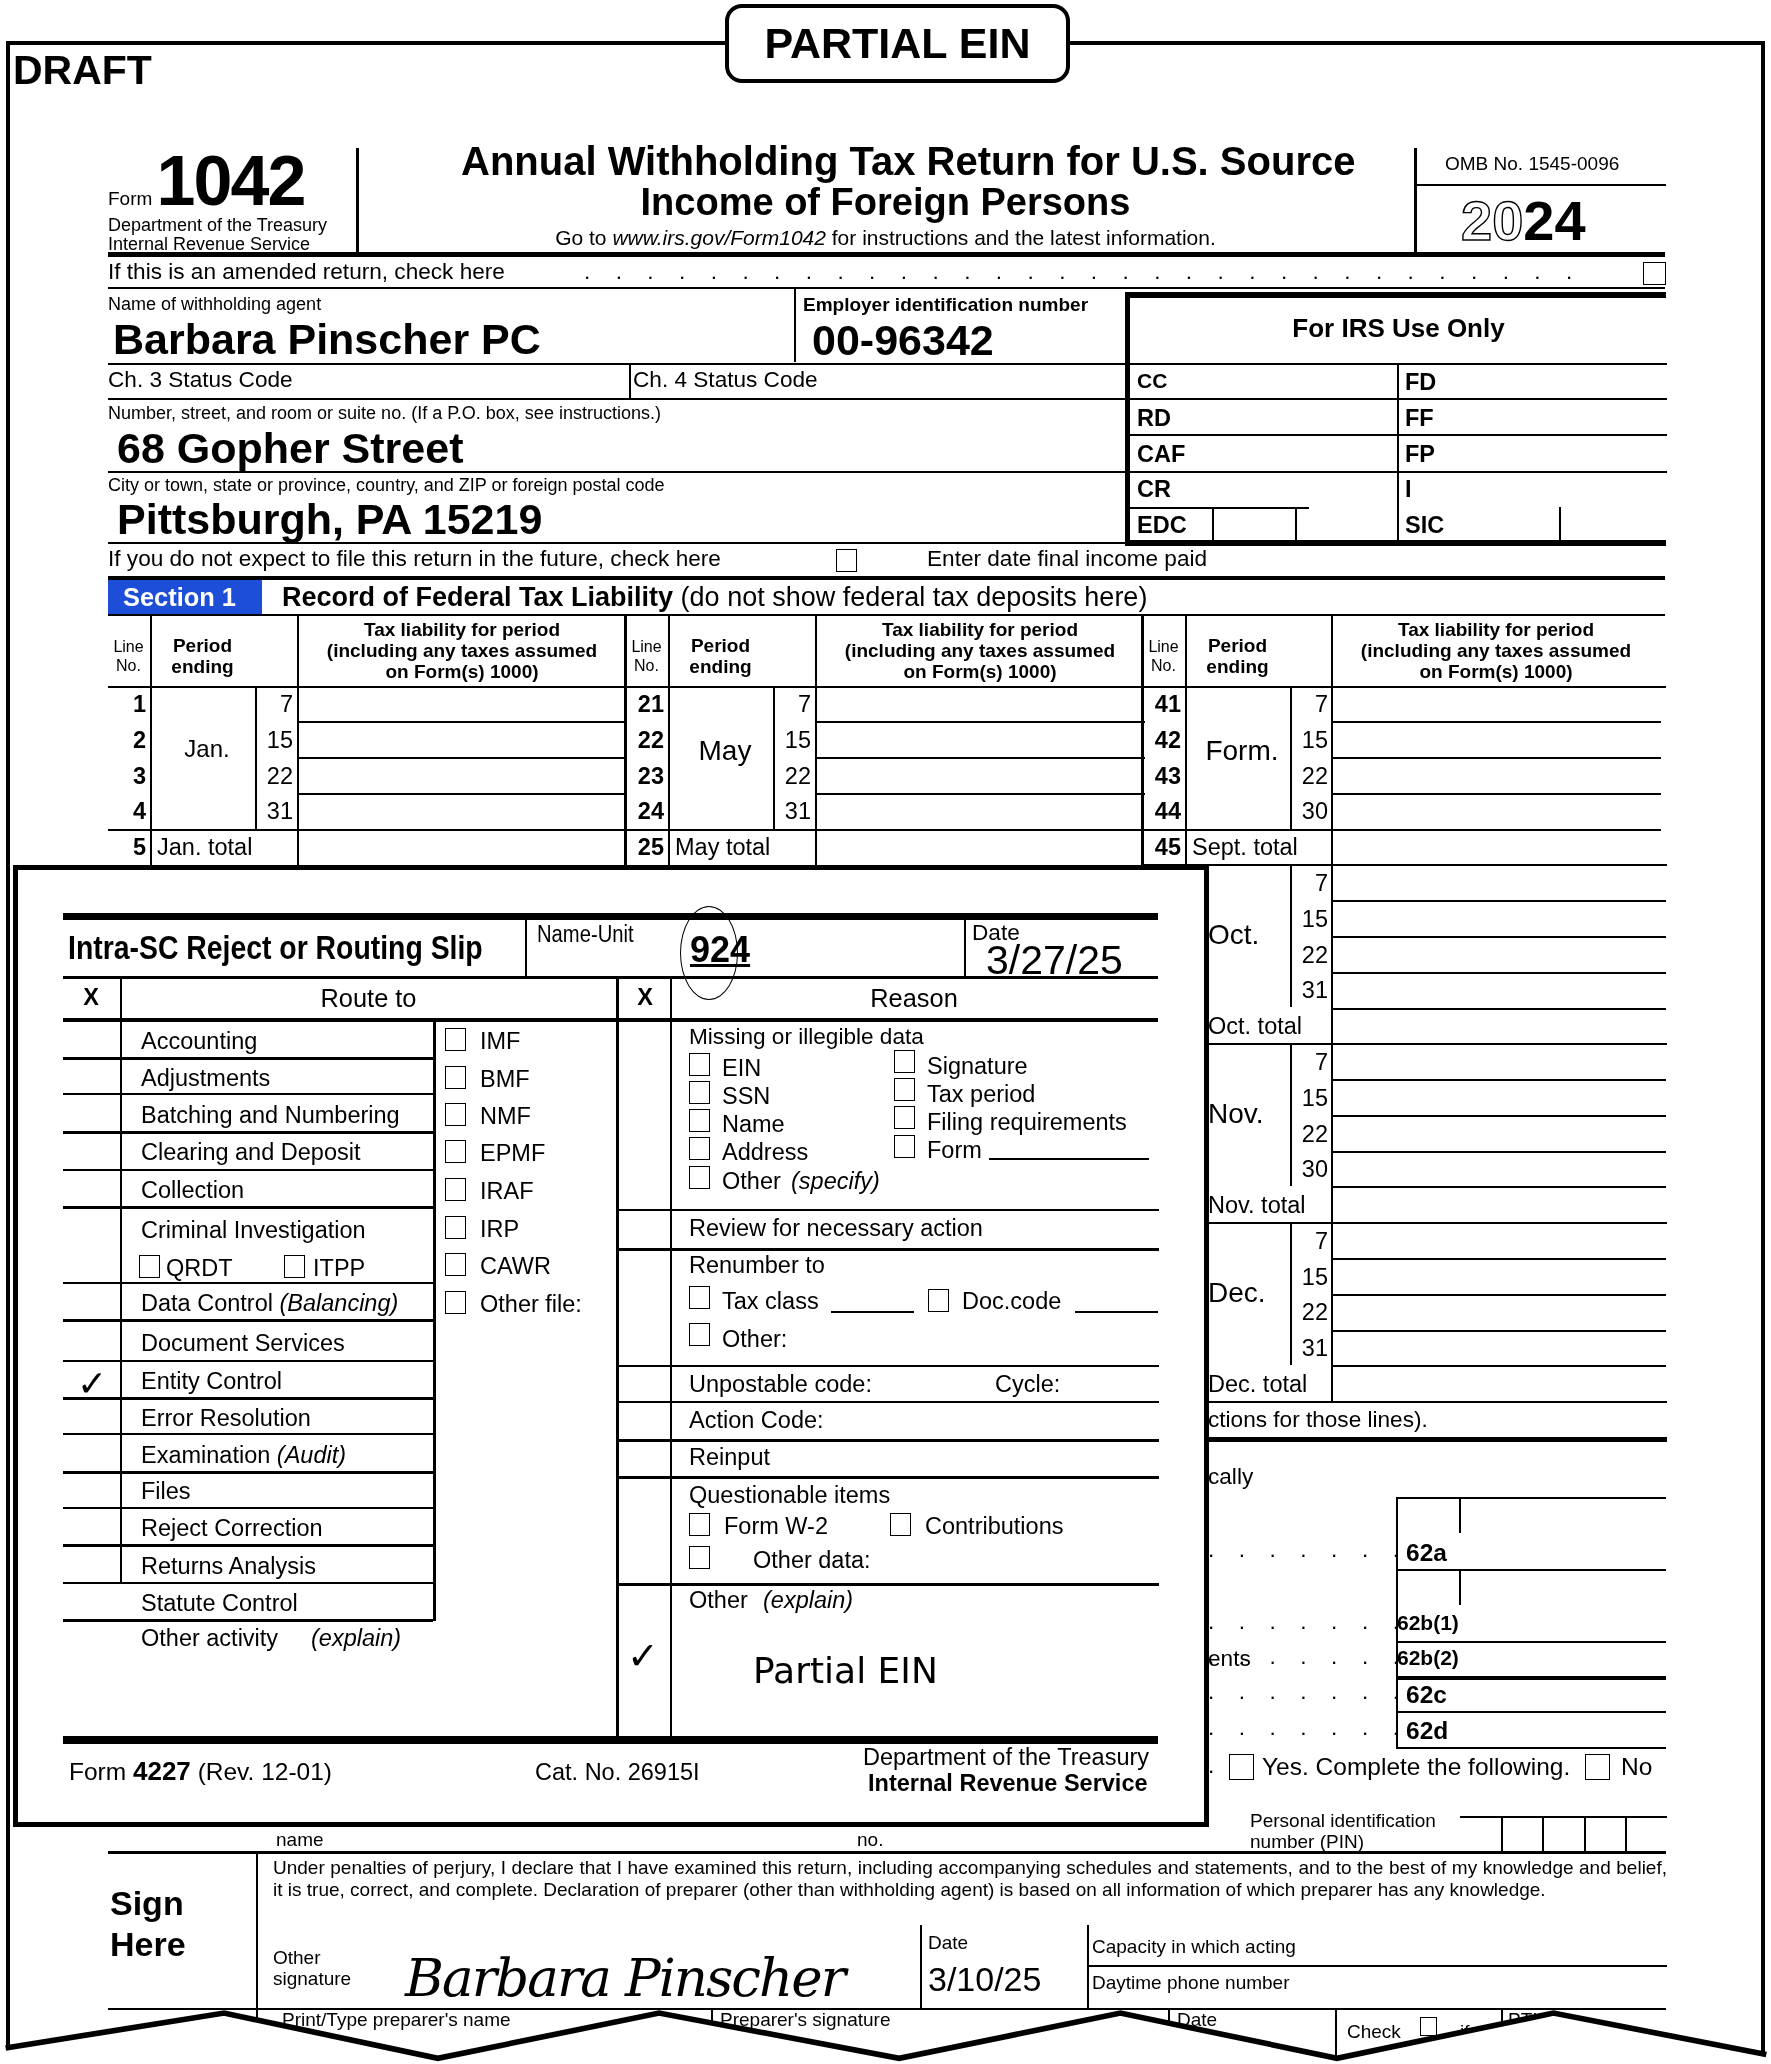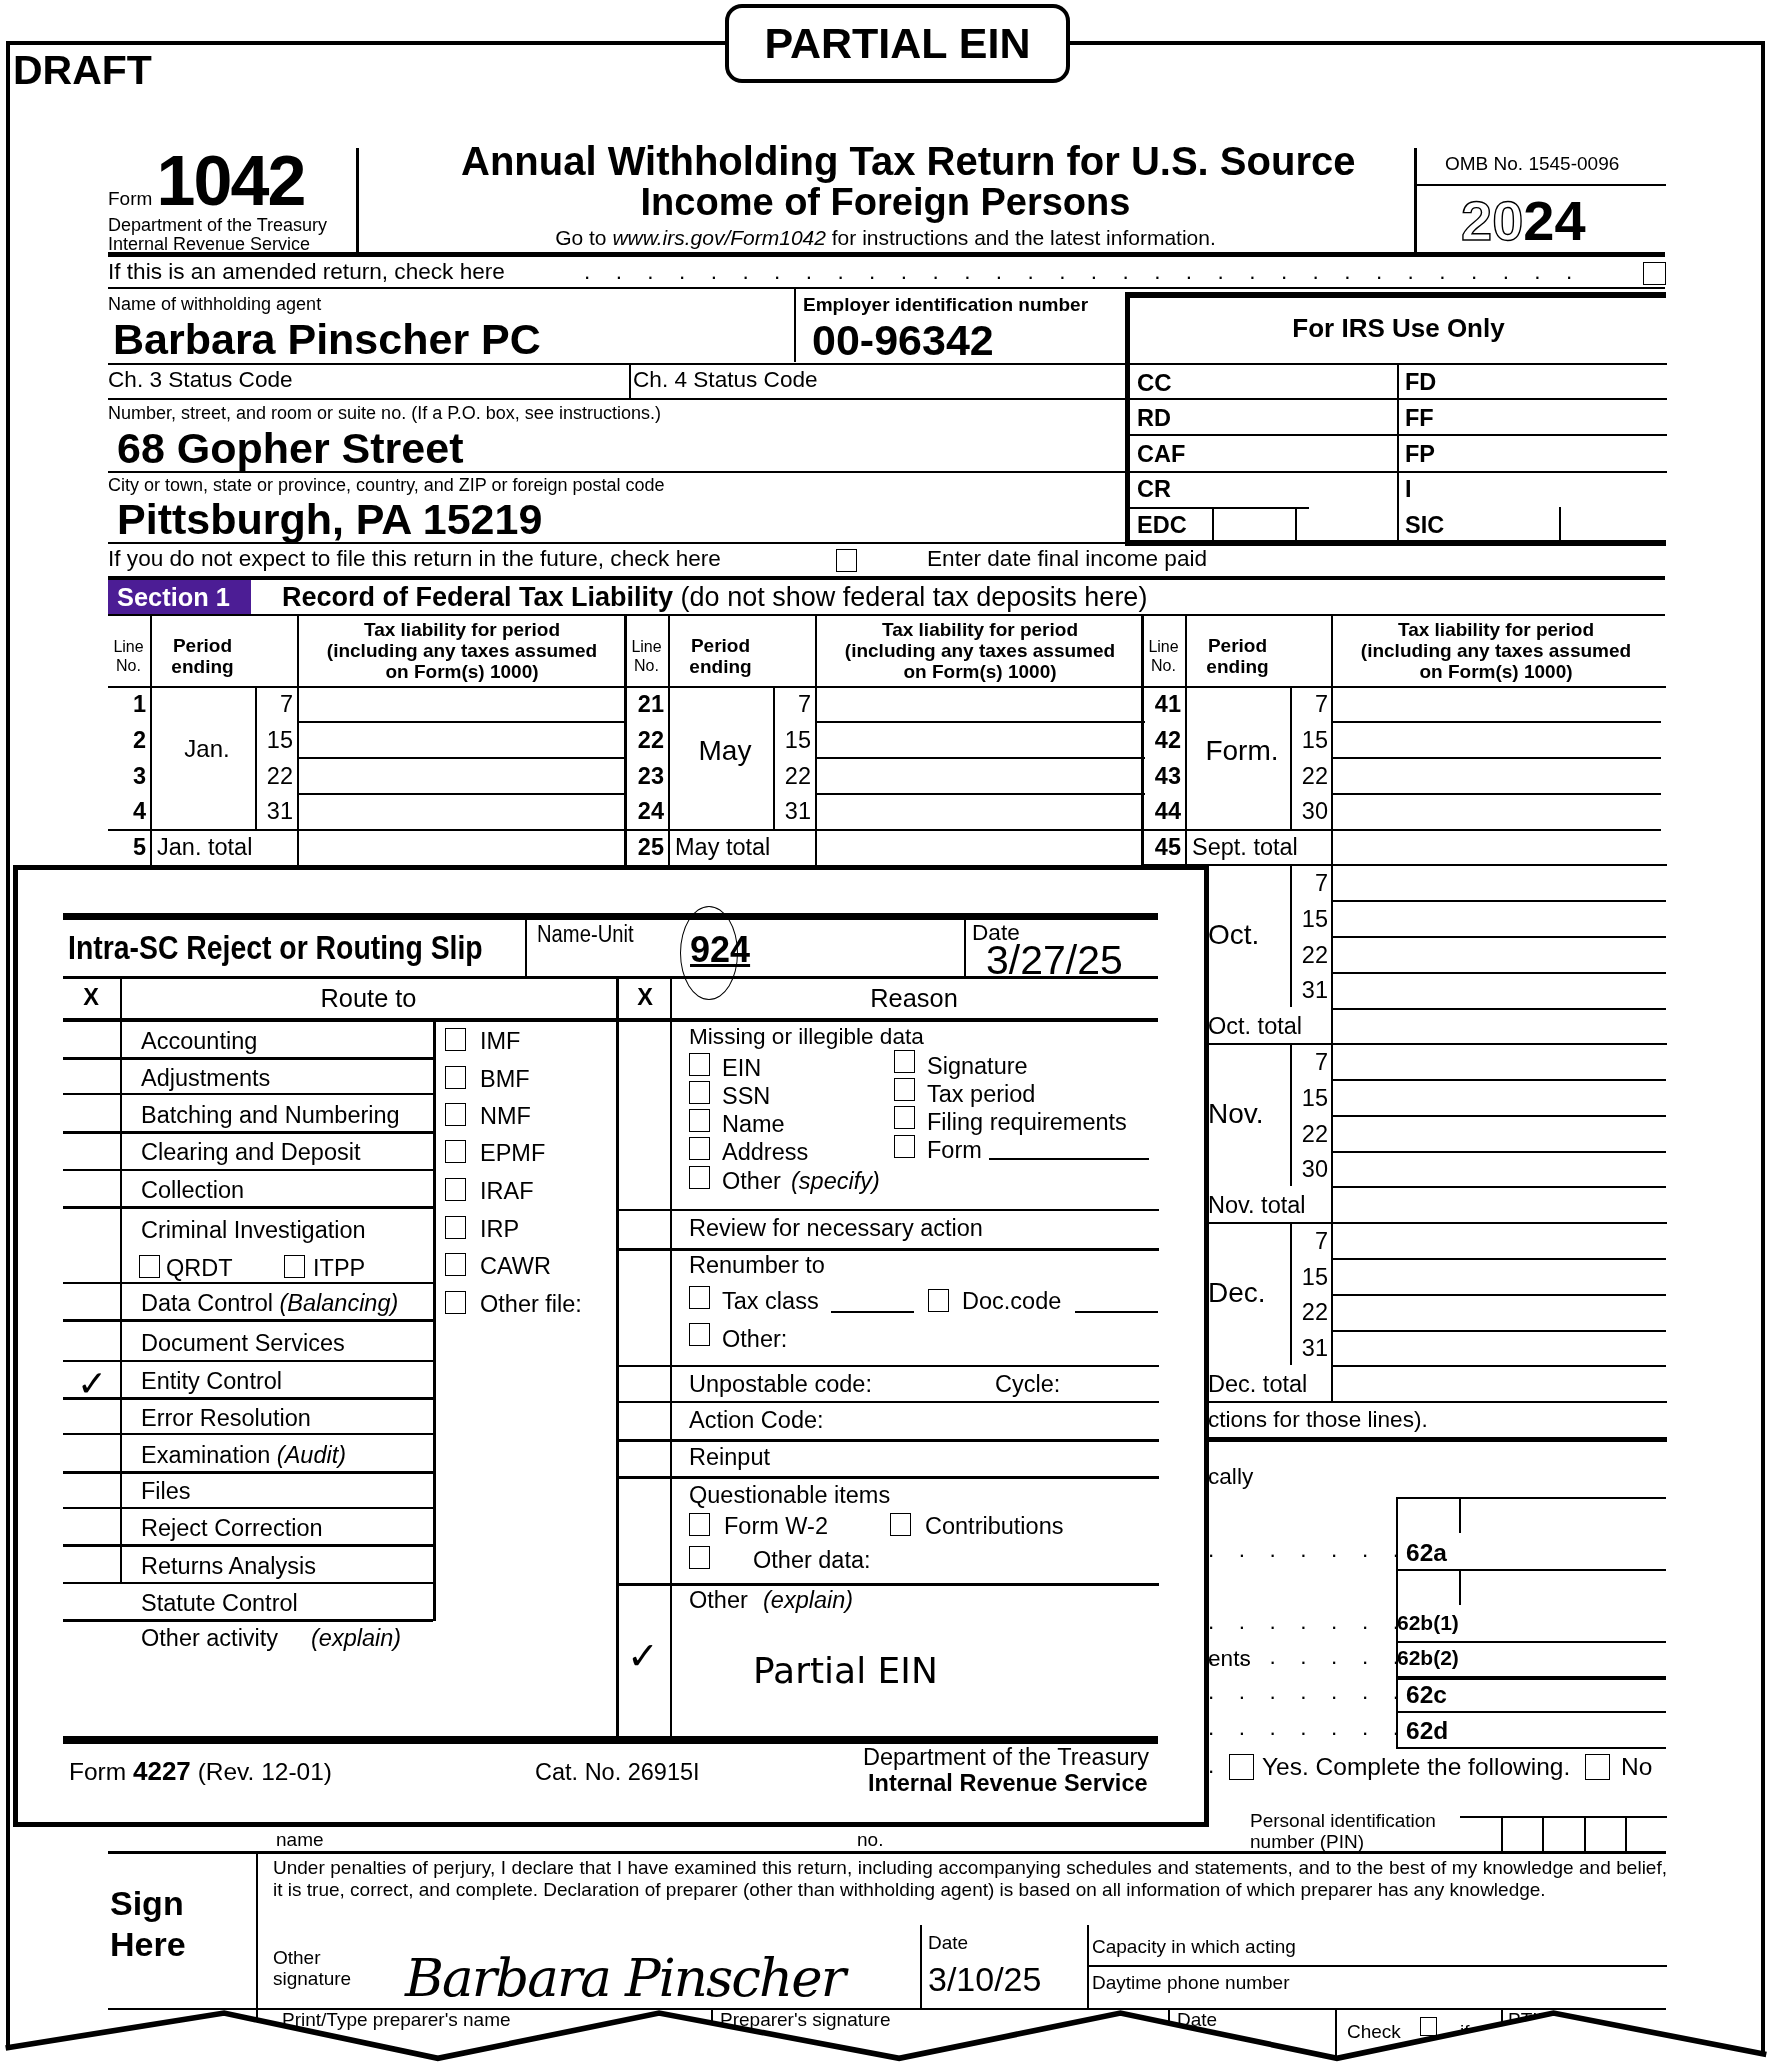--- a/index.html
+++ b/index.html
@@ -78,37 +78,37 @@
 <div class="abs b ctr" style="left:1130px; top:313px; width:537px; font-size:26px;">For IRS Use Only</div>
 <div class="hl" style="left:1130px; top:363px; width:537px;"></div>
 <div class="hl" style="left:1130px; top:398px; width:537px;"></div>
 <div class="hl" style="left:1130px; top:434px; width:537px;"></div>
 <div class="hl" style="left:1130px; top:471px; width:537px;"></div>
 <div class="hl" style="left:1130px; top:507px; width:179px;"></div>
 <div class="vl" style="left:1397px; top:363px; height:179px;"></div>
 <div class="vl" style="left:1212px; top:507px; height:35px;"></div>
 <div class="vl" style="left:1295px; top:507px; height:35px;"></div>
 <div class="vl" style="left:1559px; top:507px; height:35px;"></div>
-<div class="abs b" style="left:1137px; top:369px; font-size:24px;">CC</div>
+<div class="abs b" style="left:1137px; top:369px; font-size:21px;">CC</div>
 <div class="abs b" style="left:1137px; top:405px; font-size:23.5px;">RD</div>
 <div class="abs b" style="left:1137px; top:441px; font-size:23.5px;">CAF</div>
 <div class="abs b" style="left:1137px; top:476px; font-size:23.5px;">CR</div>
 <div class="abs b" style="left:1137px; top:512px; font-size:23.5px;">EDC</div>
 <div class="abs b" style="left:1405px; top:369px; font-size:23.5px;">FD</div>
 <div class="abs b" style="left:1405px; top:405px; font-size:23.5px;">FF</div>
 <div class="abs b" style="left:1405px; top:441px; font-size:23.5px;">FP</div>
 <div class="abs b" style="left:1405px; top:476px; font-size:23.5px;">I</div>
 <div class="abs b" style="left:1405px; top:512px; font-size:23.5px;">SIC</div>
 
 <div class="abs lbl" style="left:108px; top:546px;">If you do not expect to file this return in the future, check here</div>
 <div class="cb" style="left:836px; top:549px;"></div>
 <div class="abs lbl" style="left:927px; top:546px;">Enter date final income paid</div>
 <div class="hl" style="left:108px; top:576px; width:1557px; height:3.8px;"></div>
 
-<div class="abs b" style="left:108px; top:580px; width:143px; height:34px; background:#4c1d95; color:#fff; font-size:25.4px; line-height:34px; padding-left:9px;">Section 1</div>
+<div class="abs b" style="left:108px; top:580px; width:154px; height:34px; background:#1d4ed8; color:#fff; font-size:25.4px; line-height:34px; padding-left:15px;">Section 1</div>
 <div class="abs" style="left:282px; top:582px; font-size:27px;">
   <span class="b">Record of Federal Tax Liability</span>
   <span>(do not show federal tax deposits here)</span>
 </div>
 <div class="hl" style="left:108px; top:614px; width:1557px;"></div>
 
 <div id="sec1">
     <div class="abs ctr" style="left:108px;top:637px;width:41px;font-size:16px;line-height:19px;">
       <div style="">Line</div>
       <div style="">No.</div>

